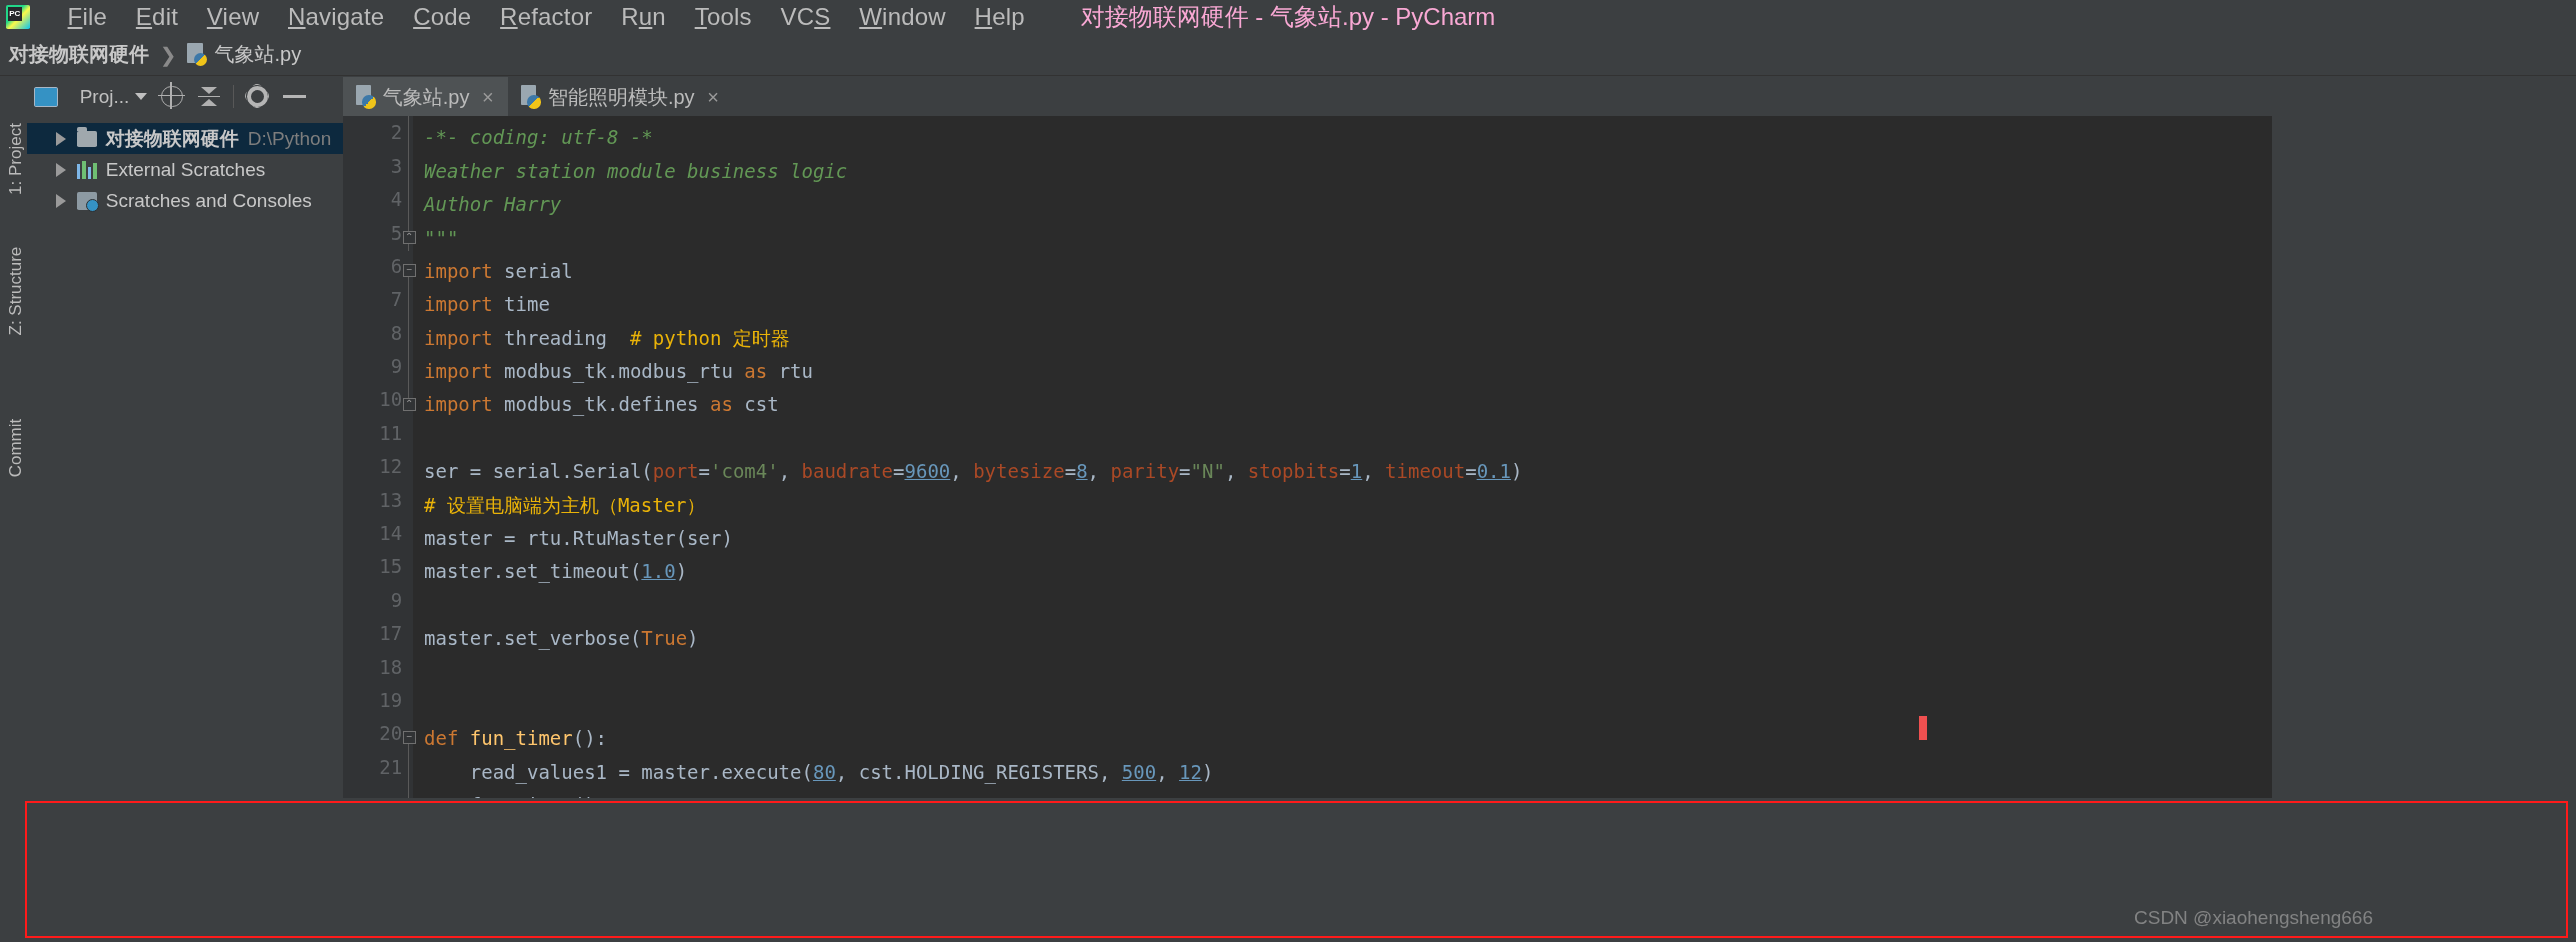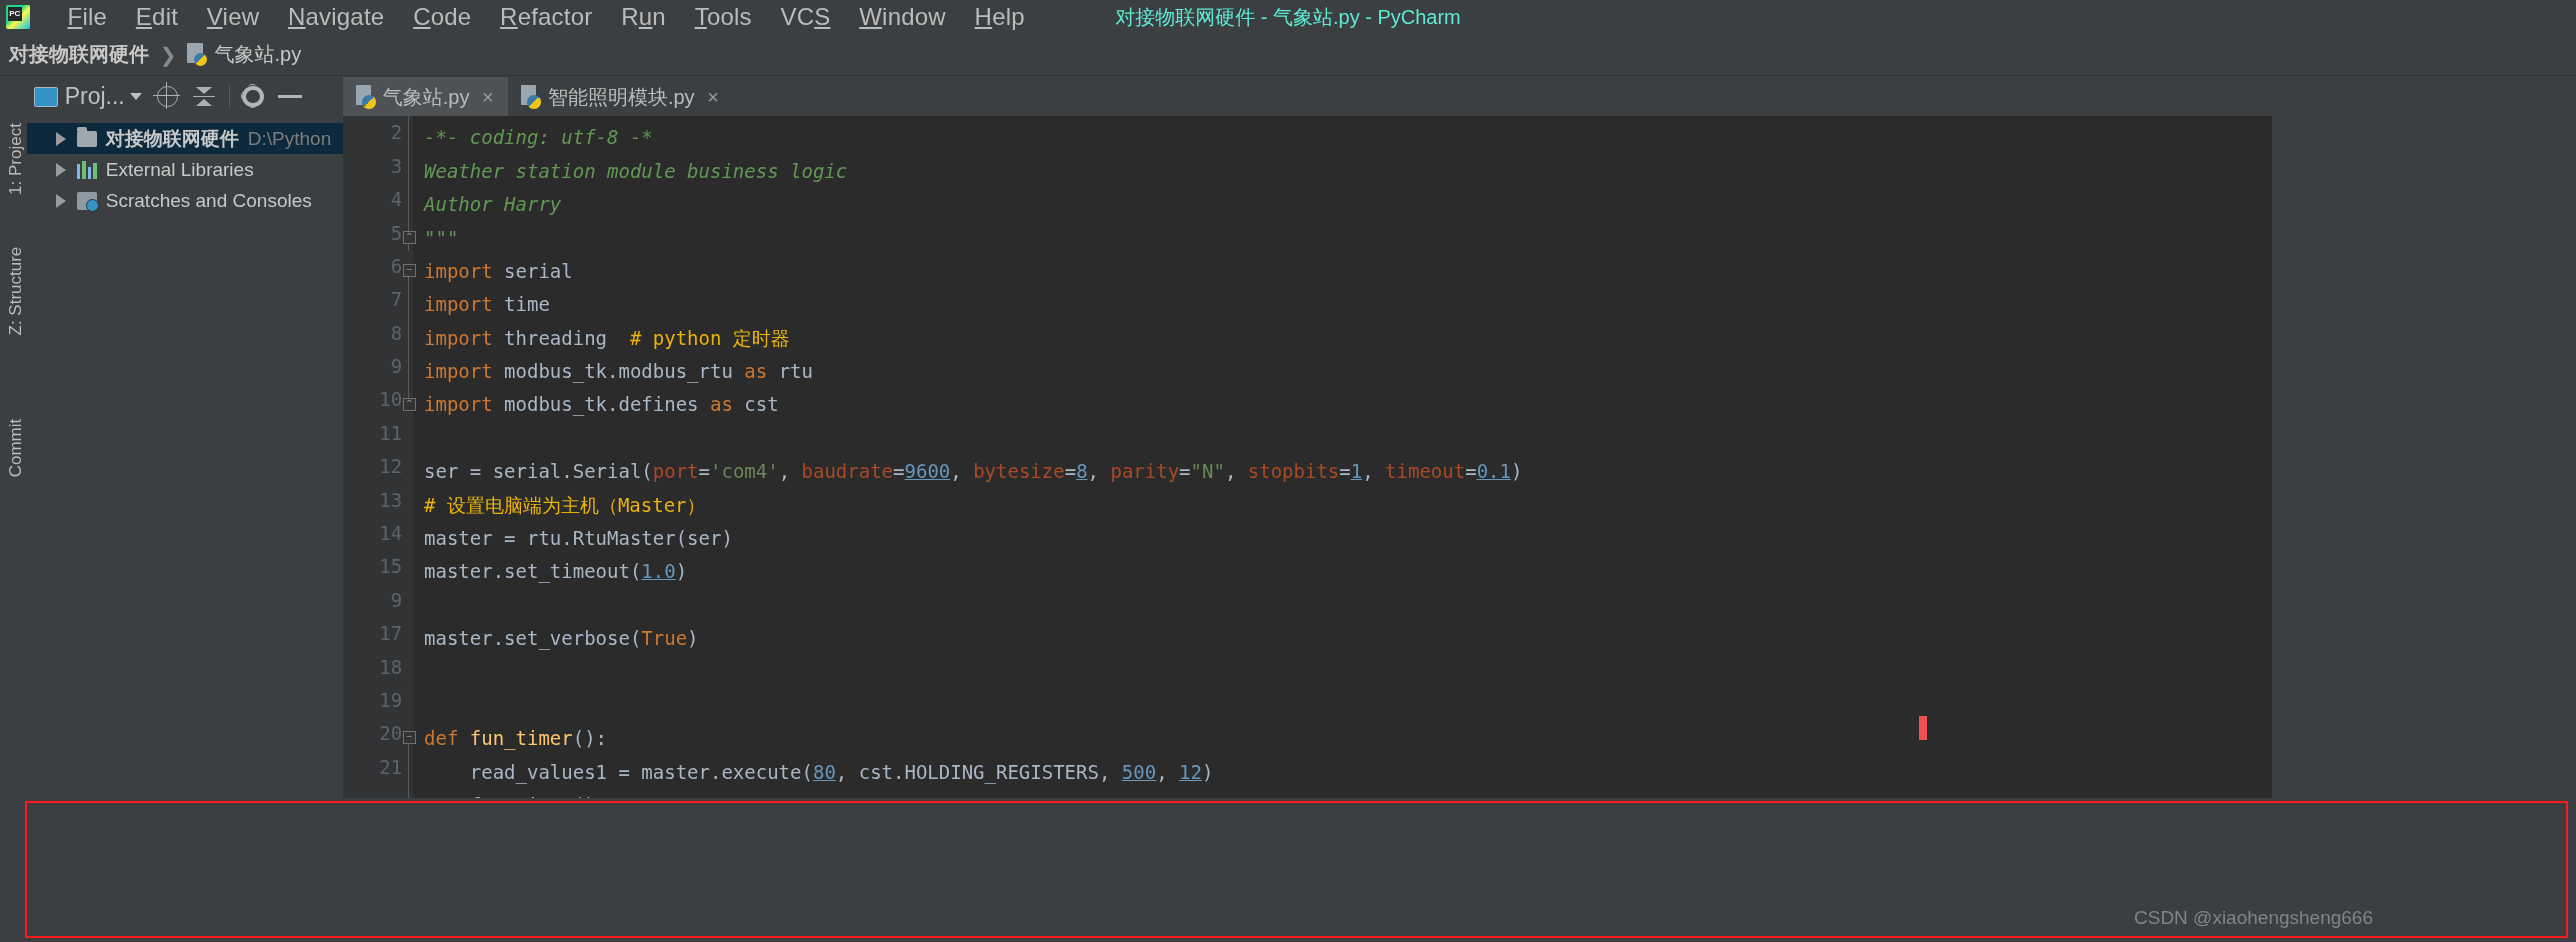--- a/index.html
+++ b/index.html
@@ -28,21 +28,21 @@
     text-align: center; font-weight: bold;
   }
   .menu-items { display: flex; align-items: center; margin-left: 21.7px; }
   .menu-item {
     color: #bbbbbb; font-size: 24px; padding: 1.8px 14.4px; white-space: nowrap;
     letter-spacing: 0.2px;
   }
   .menu-item u { text-decoration: underline; }
   .win-title {
     position: absolute; left: 0; top: 0; width: 2576px; height: 34px;
-    text-align: center; line-height: 34px; color: #5eead4; font-size: 20px;
+    text-align: center; line-height: 34px; color: #f9a8d4; font-size: 24px;
     pointer-events: none;
   }
 
   
   .breadcrumb {
     position: absolute; left: 0; top: 34px; width: 2576px; height: 42px;
     background: #3c3f41; display: flex; align-items: center; padding-left: 9px;
     border-bottom: 0.9px solid #323232;
   }
   .crumb { color: #c8c8c8; font-size: 20px; display: flex; align-items: center; }
@@ -72,21 +72,21 @@
     transform: rotate(-90deg); text-align: center; white-space: nowrap;
   }
 
   
   .proj-toolbar {
     position: absolute; left: 27px; top: 77px; width: 316px; height: 40px;
     background: #3c3f41; display: flex; align-items: center;
     border-bottom: 0.9px solid #2e2e2e;
   }
   .tb-btn { display: flex; align-items: center; padding: 0 7.2px; height: 40px; }
-  .tb-label { color: #c0c0c0; font-size: 23px; margin-left: 7px; }
+  .tb-label { color: #c0c0c0; font-size: 19px; margin-left: 22px; }
   .ico-window {
     width: 23.5px; height: 20px; border: 1.8px solid #a9b7c6; background: #3592c4;
     border-radius: 1.8px;
   }
   .caret-down {
     width: 0; height: 0; border-left: 6.3px solid transparent;
     border-right: 6.3px solid transparent; border-top: 7.2px solid #c0c0c0;
     margin-left: 5.4px;
   }
   .ico-target {
@@ -330,21 +330,21 @@
       <span class="tree-path">D:\Python</span>
     </div>
     <div class="tree-row">
       <span class="tri"></span>
       <span class="lib-ico">
           <b></b>
           <b></b>
           <b></b>
           <b></b>
         </span>
-      <span class="tree-label">External Libraries</span>
+      <span class="tree-label">External Scratches</span>
     </div>
     <div class="tree-row">
       <span class="tri"></span>
       <span class="scratch-ico"></span>
       <span class="tree-label">Scratches and Consoles</span>
     </div>
   </div>
 
   <div class="editor">
     <div class="gutter" id="gutter">

